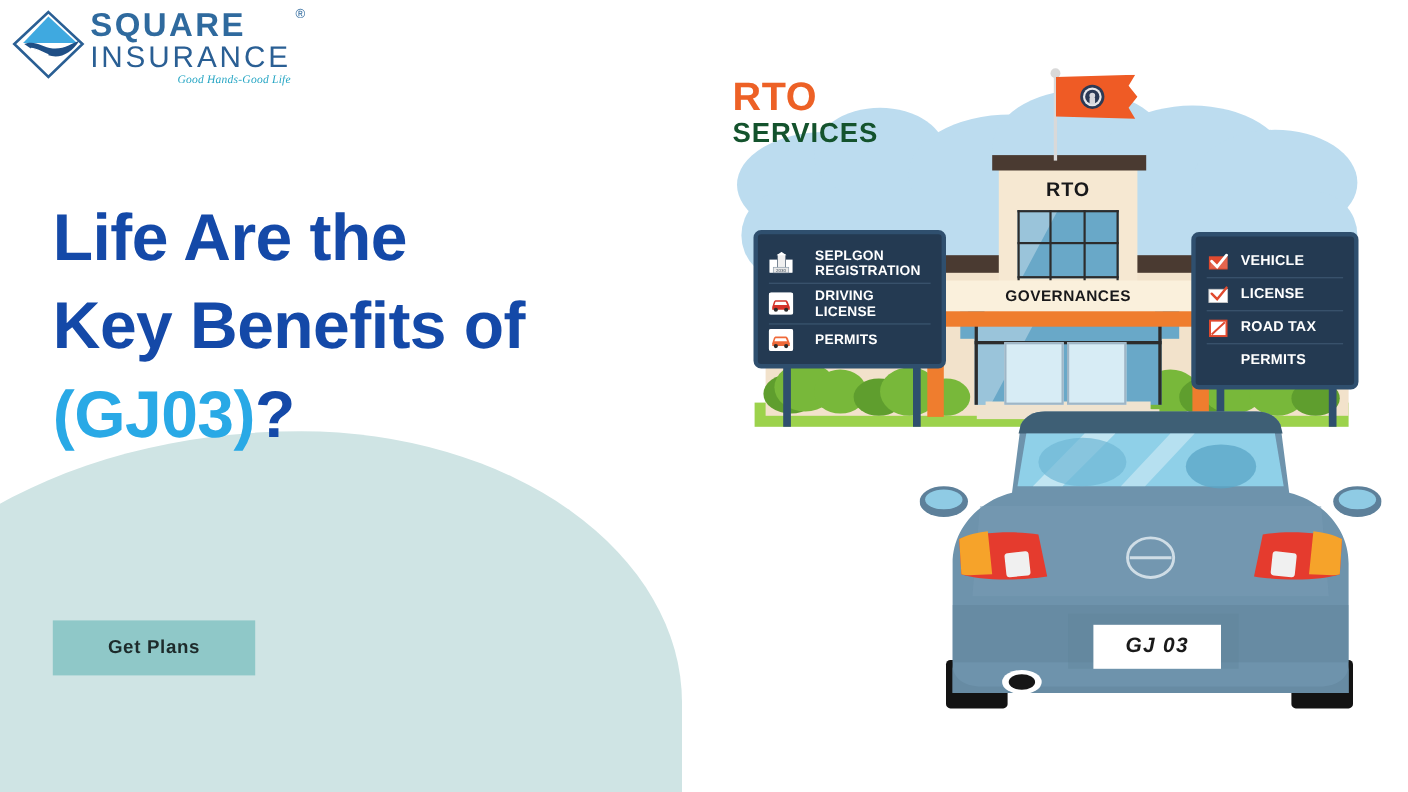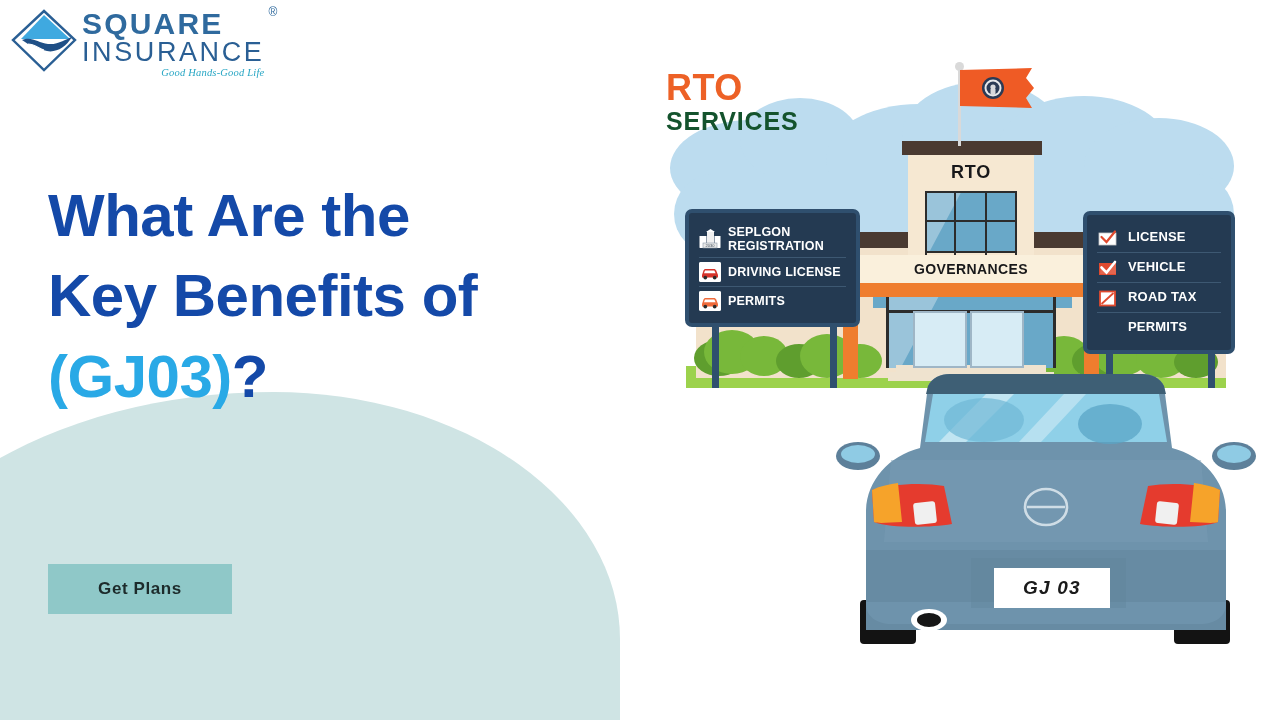--- a/index.html
+++ b/index.html
@@ -93,21 +93,21 @@
   
   .board {
     position: absolute; z-index: 8;
     background: #243a52; border: 4px solid #2f4f6e;
     border-radius: 7px;
     padding: 8px 10px;
   }
   .board-left { left: 45px; top: 209px; width: 175px; }
   .board-right { left: 443px; top: 211px; width: 152px; }
   .board-row {
-    display: flex; align-items: center; gap: 7px;
+    display: flex; align-items: center; gap: 20px;
     padding: 4px 0; border-bottom: 1px solid #3d5872;
   }
   .board-row:last-child { border-bottom: none; }
   .board-row .lbl {
     color: #ffffff; font-size: 12.5px; font-weight: 700;
     letter-spacing: .2px; line-height: 1.12;
   }
   .board-right .board-row { justify-content: flex-start; gap: 9px; padding: 4.5px 0; }
   .board-right .lbl { font-size: 13px; }
   .ico {
@@ -184,21 +184,21 @@
     </svg>
     <div class="logo-text">
       <div class="logo-square">SQUARE</div>
       <div class="logo-reg">®</div>
       <div class="logo-insurance">INSURANCE</div>
       <div class="logo-tagline">Good Hands-Good Life</div>
     </div>
   </div>
 
   <h1 class="headline">
-    <span class="hl-dark">What Are the</span>
+    <span class="hl-dark">Life Are the</span>
     <span class="hl-dark">Key Benefits of</span>
     <span class="hl-light"><span>(GJ03)</span><span class="hl-q">?</span></span>
   </h1>
 
   <button class="cta">Get Plans</button>
 
   <div class="illo">
 
     <div class="cloud" style="left:30px;  top:120px; width:160px; height:96px;"></div>
     <div class="cloud" style="left:100px; top:98px;  width:120px; height:84px;"></div>
@@ -315,32 +315,32 @@
         </svg>
         <span class="lbl">PERMITS</span>
       </div>
     </div>
 
     <div class="post" style="left:466px; top:310px; height:78px;"></div>
     <div class="post" style="left:568px; top:310px; height:78px;"></div>
     <div class="board board-right">
       <div class="board-row">
         <svg class="ico" viewBox="0 0 22 20">
-          <rect x="2" y="5" width="17" height="12" fill="#ffffff" stroke="#c8c8c8" stroke-width="0.8"></rect>
-          <path d="M4.5,9 L9.5,14 L18,3.5" stroke="#e04a2f" stroke-width="2.2" fill="none" stroke-linecap="round"></path>
-        </svg>
-        <span class="lbl">LICENSE</span>
-      </div>
-      <div class="board-row">
-        <svg class="ico" viewBox="0 0 22 20">
           <rect x="2" y="5" width="17" height="12" fill="#e04a2f"></rect>
           <path d="M4,8 L10,14 L19,4 L19,16 L3,16 Z" fill="#ffffff" opacity="0.15"></path>
           <path d="M4.5,9.5 L9.5,14.5 L18,4" stroke="#ffffff" stroke-width="2.6" fill="none" stroke-linecap="round"></path>
         </svg>
         <span class="lbl">VEHICLE</span>
+      </div>
+      <div class="board-row">
+        <svg class="ico" viewBox="0 0 22 20">
+          <rect x="2" y="5" width="17" height="12" fill="#ffffff" stroke="#c8c8c8" stroke-width="0.8"></rect>
+          <path d="M4.5,9 L9.5,14 L18,3.5" stroke="#e04a2f" stroke-width="2.2" fill="none" stroke-linecap="round"></path>
+        </svg>
+        <span class="lbl">LICENSE</span>
       </div>
       <div class="board-row">
         <svg class="ico" viewBox="0 0 22 20">
           <rect x="3" y="3.5" width="15" height="14" fill="#ffffff" stroke="#e04a2f" stroke-width="1.8"></rect>
           <path d="M4.5,16 L16.5,5" stroke="#e04a2f" stroke-width="1.8"></path>
         </svg>
         <span class="lbl">ROAD TAX</span>
       </div>
       <div class="board-row">
         <span class="ico"></span>

